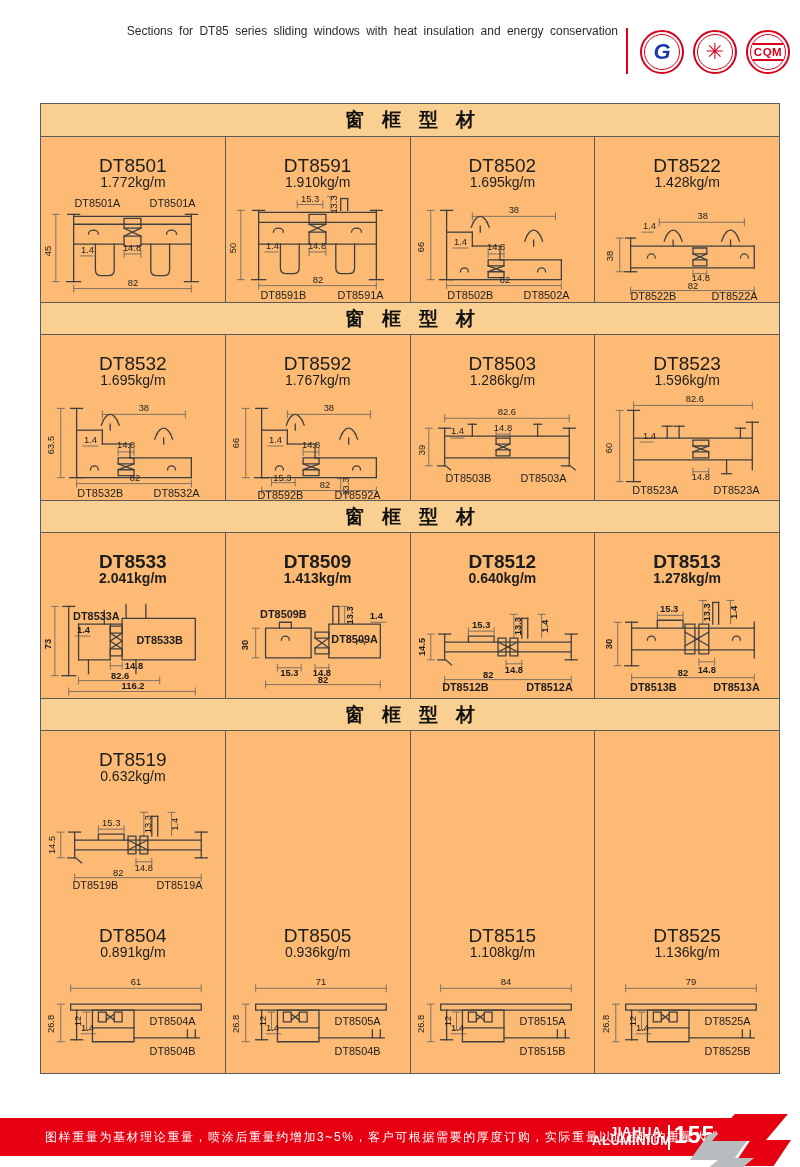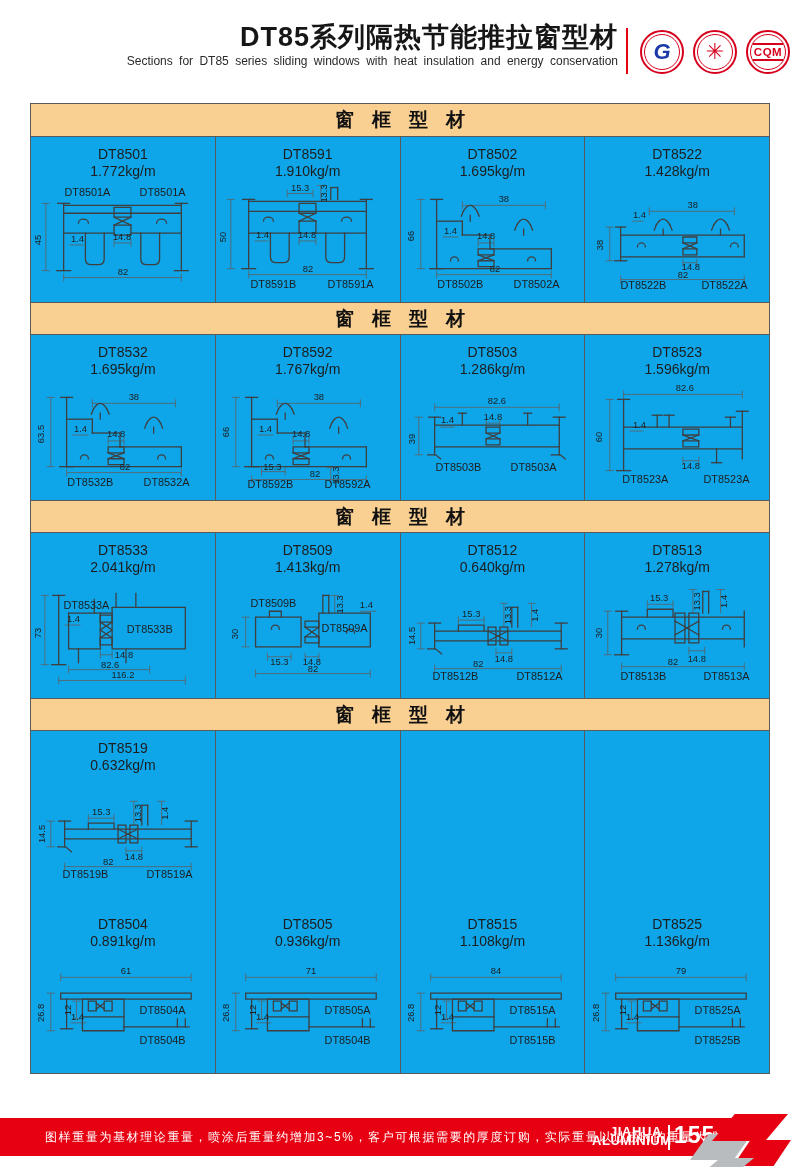--- a/index.html
+++ b/index.html
@@ -13,29 +13,29 @@
   .hdr-divider{position:absolute;left:626px;top:12px;width:2px;height:46px;background:#e60012;}
   .logos{position:absolute;left:640px;top:14px;display:flex;gap:9px;}
   .logo{width:44px;height:44px;border-radius:50%;border:2.5px solid #d6001c;box-sizing:border-box;
         display:flex;align-items:center;justify-content:center;position:relative;background:#fff;}
   .logo .ring{position:absolute;inset:2px;border:1px solid #d6001c;border-radius:50%;}
   .logo-g{font-size:22px;font-weight:bold;font-style:italic;color:#1c3ba8;}
   .logo-star{font-size:22px;color:#d6001c;line-height:1;}
   .logo-cqm{font-size:11.5px;font-weight:900;color:#d6001c;letter-spacing:.5px;
             border-top:2px solid #d6001c;border-bottom:2px solid #d6001c;padding:1px 1px;}
   
-  .table{position:absolute;left:30px;top:103px;width:740px;border:1.5px solid #5a5a5a;background:#0ea5e9;box-sizing:border-box;}
+  .table{position:absolute;left:40px;top:103px;width:740px;border:1.5px solid #5a5a5a;background:#fdba74;box-sizing:border-box;}
   .sec-head{height:33px;background:#f9d092;border-top:1.2px solid #5a5a5a;border-bottom:1.2px solid #5a5a5a;
             text-align:center;font-size:19px;font-weight:bold;letter-spacing:18px;padding-left:18px;
             line-height:32px;color:#111;box-sizing:border-box;}
   .table > .sec-head:first-child{border-top:none;}
   .sec-row{display:flex;}
   .cell{flex:1 1 0;border-right:1px solid #5a5a5a;box-sizing:border-box;overflow:hidden;}
   .cell:last-child{border-right:none;}
-  .code{font-size:14px;text-align:center;margin-top:9px;line-height:17px;color:#1d1d1d;}
+  .code{font-size:19px;text-align:center;margin-top:20px;line-height:17px;color:#1d1d1d;}
   .wt{font-size:14px;text-align:center;line-height:16px;color:#1d1d1d;}
   .cell svg{display:block;margin:2px auto 0;}
   .pp path{stroke:#3f3f3f;stroke-width:1.3;fill:none;stroke-linecap:square;stroke-linejoin:miter;}
   .dd path{stroke:#5f5f5f;stroke-width:0.8;fill:none;}
   text.dim{font-size:9.5px;fill:#1d1d1d;text-anchor:middle;}
   text.lbl{font-size:11px;fill:#1d1d1d;text-anchor:middle;}
   
   .footer{position:absolute;left:0;top:1112px;width:800px;height:55px;}
   .band{position:absolute;left:0;top:6px;width:745px;height:38px;background:#e60012;
         clip-path:polygon(0 0,100% 0,95.4% 100%,0 100%);}
@@ -46,21 +46,20 @@
   .pageno{position:absolute;left:674px;top:4px;font-size:23px;font-weight:bold;color:#fff;letter-spacing:1px;}
   .pgram{position:absolute;clip-path:polygon(30% 0,100% 0,70% 100%,0 100%);}
   .pg-red{background:#e60012;}
   .pg-gray{background:#b9bcbe;}
 </style>
 </head>
 <body>
 
 <div class="header">
   <div class="titleblock">
-    <div class="title">DT85系列隔热节能推拉窗型材</div>
     <div class="subtitle">Sections for DT85 series sliding windows with heat insulation and energy conservation</div>
   </div>
   <div class="hdr-divider"></div>
   <div class="logos">
     <div class="logo">
       <span class="ring"></span>
       <span class="logo-g">G</span>
     </div>
     <div class="logo">
       <span class="ring"></span>
@@ -478,21 +477,21 @@
           <text x="100" y="12" class="dim">82.6</text>
           <text x="16" y="58" class="dim" transform="rotate(-90 16 58)">60</text>
           <text x="54" y="49" class="dim">1.4</text>
           <text x="106" y="90" class="dim">14.8</text>
           <text x="60" y="105" class="lbl">DT8523A</text>
           <text x="142" y="105" class="lbl">DT8523A</text>
         </svg>
       </div>
     </div>
     <div class="sec-head">窗框型材</div>
-    <div class="sec-row" style="height: 165px;">
+    <div class="sec-row" style="height: 165px; font-weight: bold;">
       <div class="cell">
         <div class="code">DT8533</div>
         <div class="wt">2.041kg/m</div>
         <svg viewBox="0 0 185 112" width="183" height="112">
           <g class="dd">
             <path d="M14,18 V88"></path>
             <path d="M10,18 H18"></path>
             <path d="M10,88 H18"></path>
             <path d="M34,48 H50"></path>
             <path d="M70,78 H82"></path>

